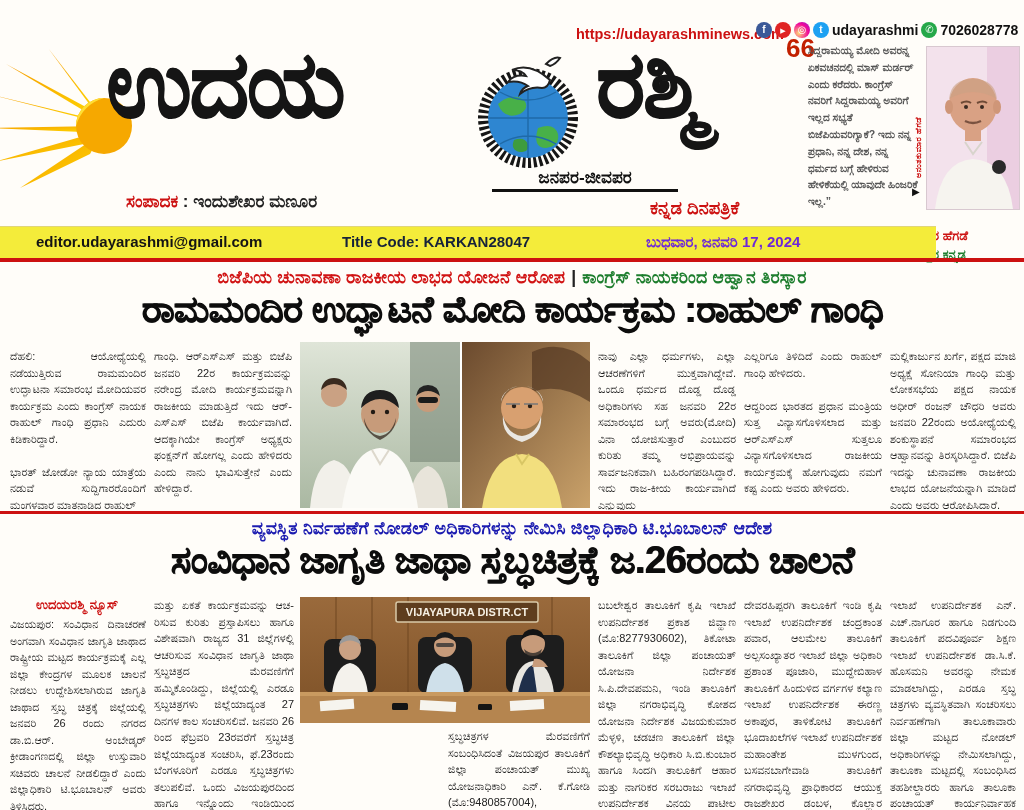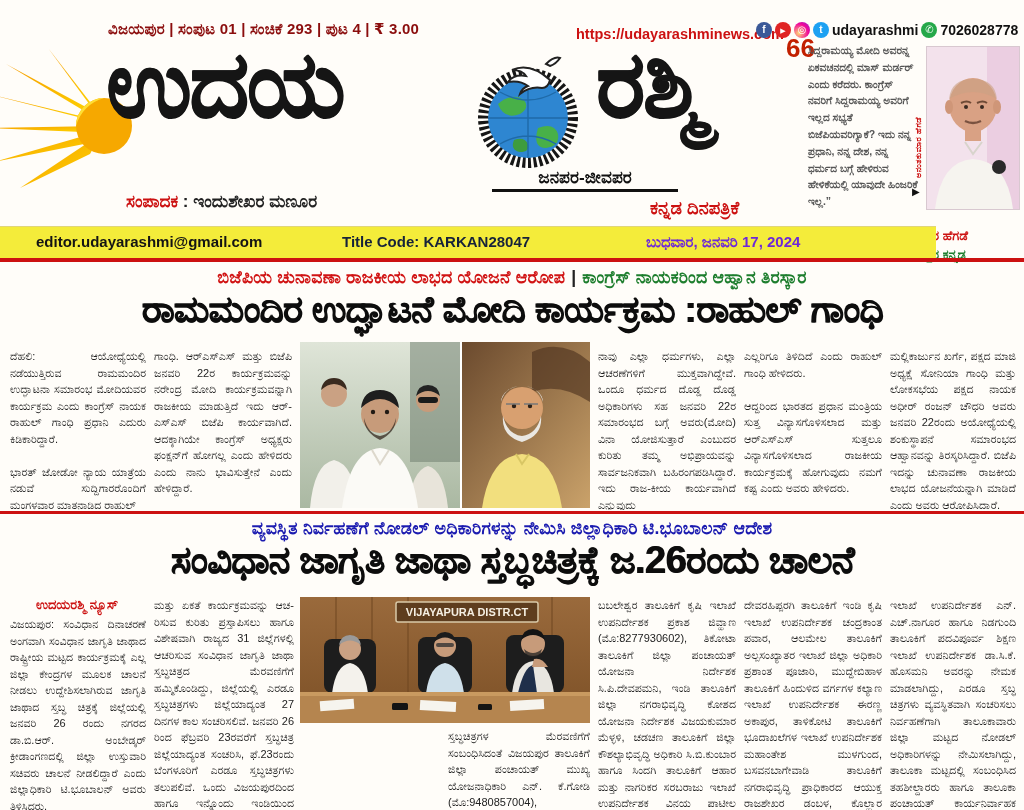--- a/index.html
+++ b/index.html
@@ -69,21 +69,20 @@
       <polygon points="115,75 2,48 96,72"></polygon>
       <polygon points="115,80 0,82 96,86"></polygon>
       <polygon points="115,85 8,116 98,98"></polygon>
       <polygon points="115,88 34,142 104,108"></polygon>
       <polygon points="112,70 62,2 104,56"></polygon>
     </g>
     <circle cx="118" cy="80" r="28" fill="#f6a800"></circle>
     <path d="M118 52 a28 28 0 0 0 -28 28 a40 40 0 0 1 28 -28z" fill="#ffde33"></path>
   </svg>
 
-  <div class="abs info-line">ವಿಜಯಪುರ | ಸಂಪುಟ 01 | ಸಂಚಿಕೆ 293 | ಪುಟ 4 | ₹ 3.00</div>
 
   <div class="abs website">https://udayarashminews.com</div>
 
   <div class="abs social-row">
     <span class="sicon fb">f</span>
     <span class="sicon yt" style="font-size:7px;">▶</span>
     <span class="sicon ig">◎</span>
     <span class="sicon tw">t</span>
     <span>udayarashmi</span>
     <span class="sicon wa">✆</span>

